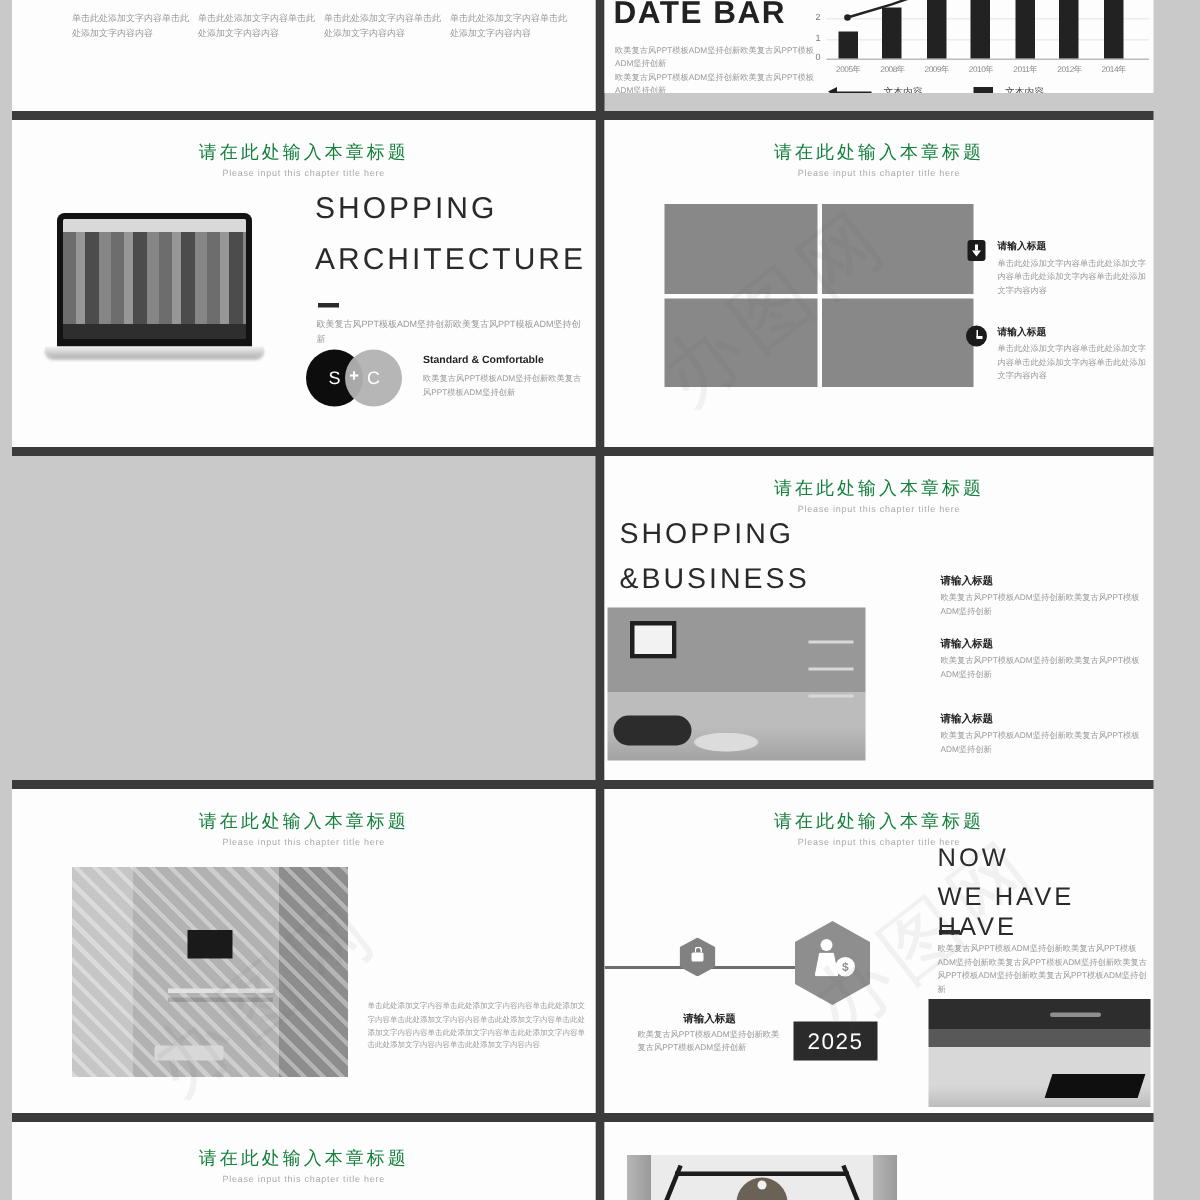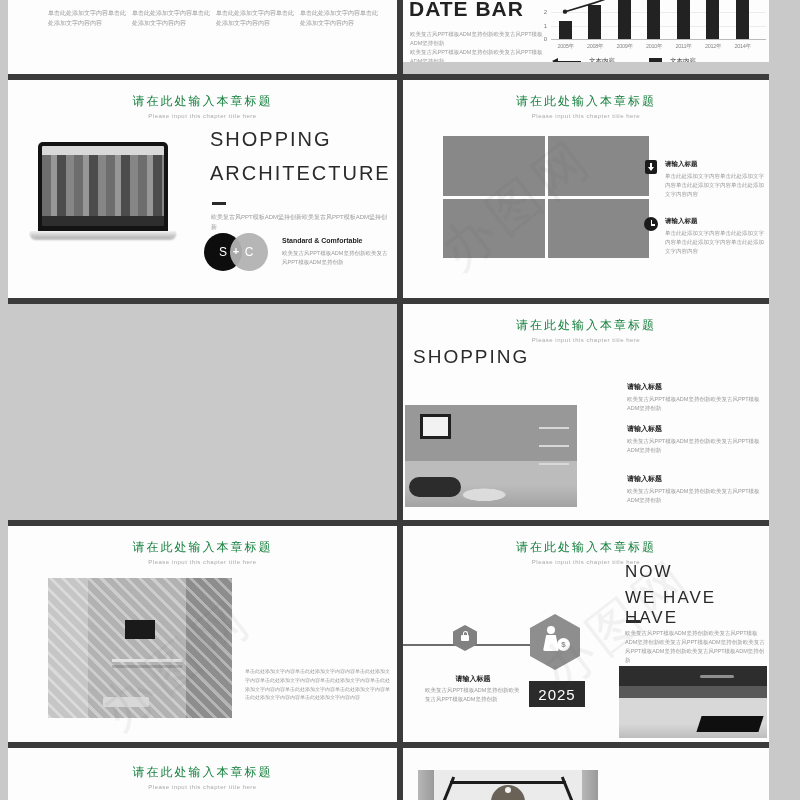--- a/index.html
+++ b/index.html
@@ -269,20 +269,21 @@
     </div>
   </div>
 
 
   <div class="slide s3r">
     <div class="chap">
       <div class="t">请在此处输入本章标题</div>
       <div class="s">Please input this chapter title here</div>
     </div>
     <div class="big-head" style="left:10px;top:42px;font-size:19px">SHOPPING</div>
+    <div class="big-head" style="left:10px;top:72px;font-size:19px">&amp;BUSINESS</div>
     <div class="photo-lounge">
       <div class="l-frame"></div>
       <div class="l-sofa"></div>
       <div class="l-shelf" style="top:22px"></div>
       <div class="l-shelf" style="top:40px"></div>
       <div class="l-shelf" style="top:58px"></div>
     </div>
     <div class="fitem" style="top:78px">
       <div class="ttl">请输入标题</div>
       <div class="tiny5">欧美复古风PPT模板ADM坚持创新欧美复古风PPT模板ADM坚持创新</div>

